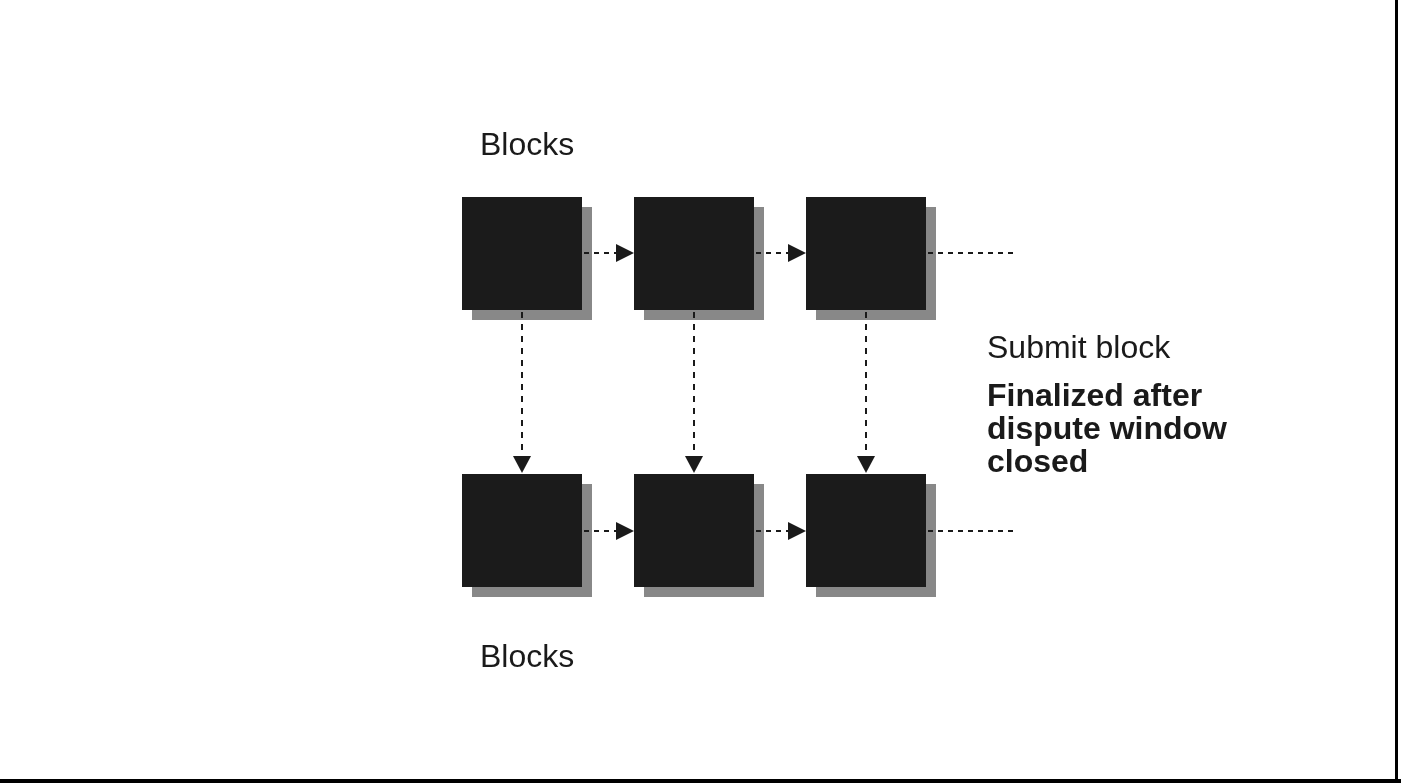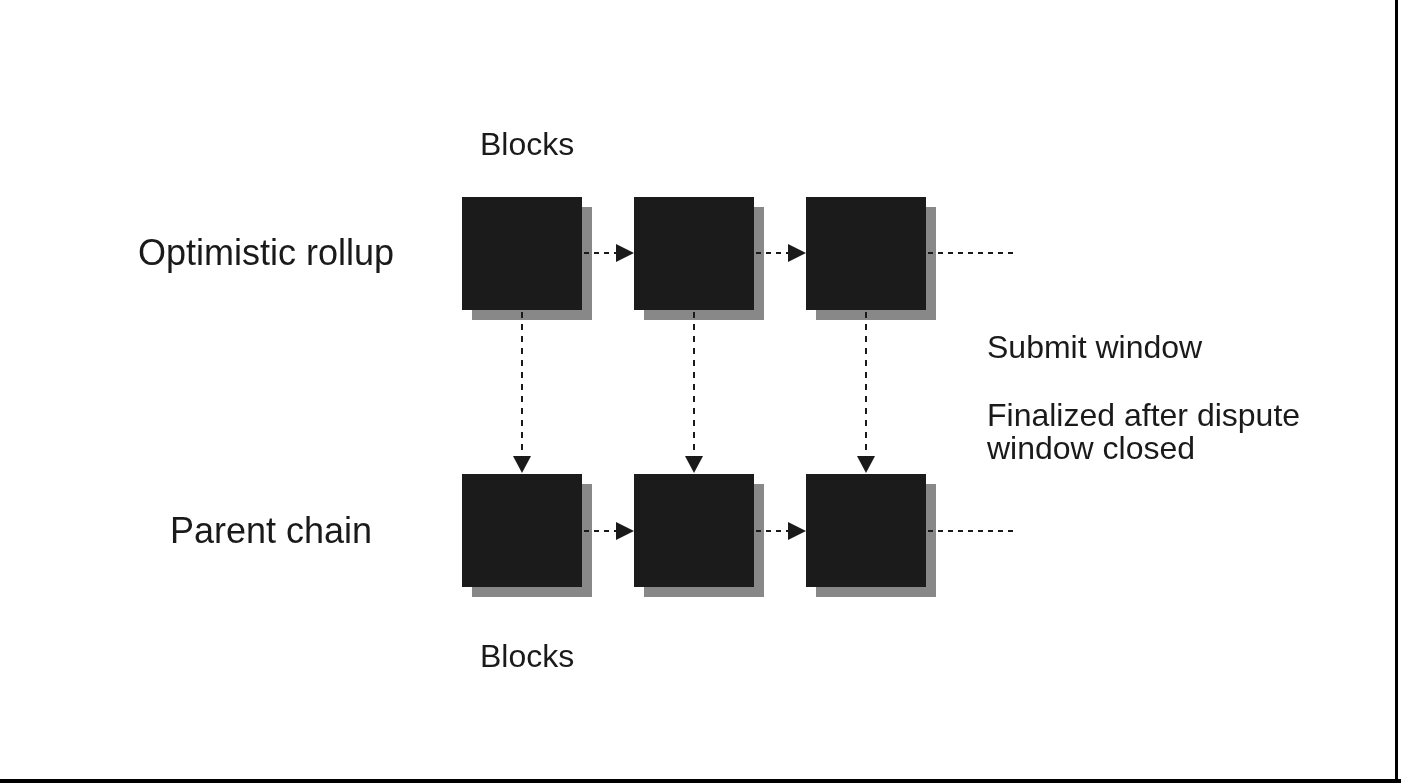--- a/index.html
+++ b/index.html
@@ -56,22 +56,20 @@
   }
 
   .frame-right  { position: absolute; top: 0; bottom: 0; left: 1395px; width: 3px; background: #000000; }
   .frame-bottom { position: absolute; left: 0; right: 0; top: 779px; height: 4px; background: #000000; }
 </style>
 </head>
 <body>
 
 <div class="canvas">
 
-  <div class="label label-lg" style="left:138px; top:232px;">Optimistic rollup</div>
-  <div class="label label-lg" style="left:170px; top:510px;">Parent chain</div>
 
   <div class="label label-sm" style="left:480px; top:128px;">Blocks</div>
   <div class="label label-sm" style="left:480px; top:640px;">Blocks</div>
 
   <div class="block b-t1"></div>
   <div class="block b-t2"></div>
   <div class="block b-t3"></div>
 
   <div class="block b-p1"></div>
   <div class="block b-p2"></div>
@@ -89,19 +87,19 @@
   <div class="tri-right" style="left:788px; top:522px;"></div>
   <div class="hdash" style="left:928px; top:530px; width:90px;"></div>
 
   <div class="vdash" style="left:521px; top:312px; height:144px;"></div>
   <div class="tri-down" style="left:513px; top:456px;"></div>
   <div class="vdash" style="left:693px; top:312px; height:144px;"></div>
   <div class="tri-down" style="left:685px; top:456px;"></div>
   <div class="vdash" style="left:865px; top:312px; height:144px;"></div>
   <div class="tri-down" style="left:857px; top:456px;"></div>
 
-  <div class="label label-sm" style="left:987px; top:331px;">Submit window</div>
-  <div class="label label-sm label-wrap" style="left:987px; top:399px; width:320px;">Finalized after dispute window closed</div>
+  <div class="label label-sm" style="left:987px; top:331px;">Submit block</div>
+  <div class="label label-sm label-wrap" style="left:987px; top:379px; width:320px;font-weight:bold;">Finalized after dispute window closed</div>
 
   <div class="frame-right"></div>
   <div class="frame-bottom"></div>
 
 </div>
 
 </body></html>

